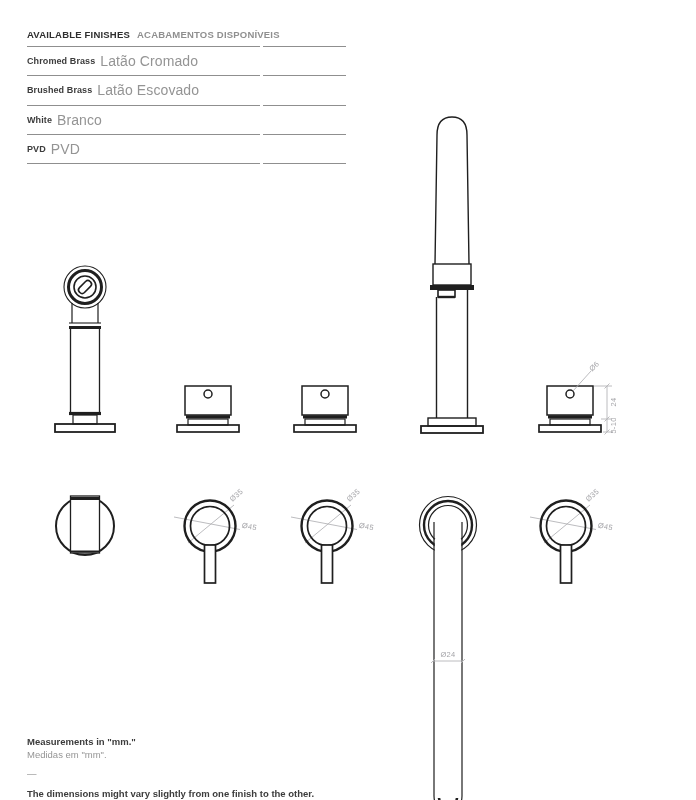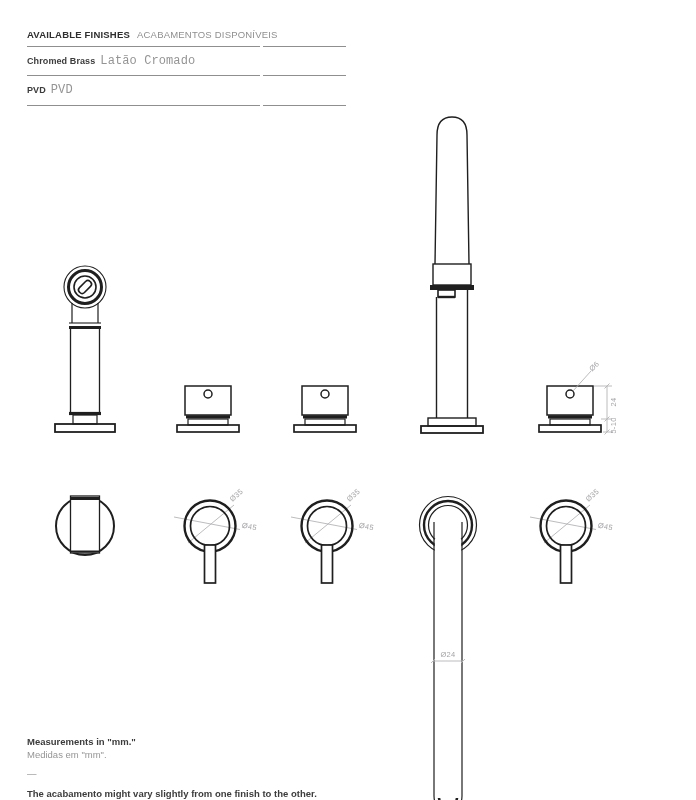--- a/index.html
+++ b/index.html
@@ -3,26 +3,26 @@
 <meta charset="utf-8">
 <style>
   html,body { margin:0; padding:0; background:#fff; }
   .page { position:relative; width:696px; height:800px; background:#ffffff;
           font-family:"Liberation Sans", sans-serif; overflow:hidden;margin-top:20px; }
 
   
   .finishes { position:absolute; left:27px; top:8px; width:319px; }
   .fin-header { display:flex; gap:7px; height:12px; align-items:center; margin-bottom:6px; }
   .fin-header .en { font-size:9.5px; font-weight:bold; color:#2e2e2e; letter-spacing:.2px; }
-  .fin-header .pt { font-size:9.5px; font-weight:normal; color:#8f8f8f; letter-spacing:.2px; }
+  .fin-header .pt { font-size:9.5px; font-weight:bold; color:#8f8f8f; letter-spacing:.2px; }
   .finish-rows { border-bottom:1.6px solid #8f8f8f;text-align:center; }
   .finish-row { height:28.3px; display:flex; align-items:center; gap:5px;
                 border-top:1.6px solid #8f8f8f; }
   .finish-row .en { font-size:9px; font-weight:bold; color:#3c3c3c; letter-spacing:.1px; }
-  .finish-row .pt { font-size:12px; color:#949494; letter-spacing:.1px;font-family:Liberation Mono, monospace; }
+  .finish-row .pt { font-size:14px; color:#949494; letter-spacing:.1px; }
   .col-gap { position:absolute; left:233px; top:17px; width:3px; height:201px; background:#fff; }
 
   
   .drawings { position:absolute; left:0; top:0; }
   .k  { stroke:#1f1f1f; fill:none; }
   .kf { stroke:#1f1f1f; fill:#ffffff; }
   .g  { stroke:#b4b4b8; fill:none; }
   .dim { font-size:7.5px; fill:#a4a4a8; letter-spacing:.3px;
          font-family:"Liberation Sans", sans-serif; }
 
@@ -39,20 +39,28 @@
 
   <div class="finishes">
     <div class="fin-header">
       <span class="en">AVAILABLE FINISHES</span>
       <span class="pt">ACABAMENTOS DISPONÍVEIS</span>
     </div>
     <div class="finish-rows">
       <div class="finish-row">
         <span class="en">Chromed Brass</span>
         <span class="pt">Latão Cromado</span>
+      </div>
+      <div class="finish-row">
+        <span class="en">Brushed Brass</span>
+        <span class="pt">Latão Escovado</span>
+      </div>
+      <div class="finish-row">
+        <span class="en">White</span>
+        <span class="pt">Branco</span>
       </div>
       <div class="finish-row">
         <span class="en">PVD</span>
         <span class="pt">PVD</span>
       </div>
     </div>
     <div class="col-gap"></div>
   </div>
 
   <svg class="drawings" width="696" height="800" viewBox="0 0 696 800">
@@ -142,16 +150,16 @@
       <text class="dim" x="448" y="637" text-anchor="middle">Ø24</text>
     </g>
 
     <use href="#handle-top" transform="translate(566 506)"></use>
   </svg>
 
   <div class="footer">
     <div class="b">Measurements in "mm."</div>
     <div class="gtx">Medidas em "mm".</div>
     <div class="dash">—</div>
-    <div class="b">The acabamento might vary slightly from one finish to the other.</div>
+    <div class="b">The dimensions might vary slightly from one finish to the other.</div>
   </div>
 
 </div>
 
 </body></html>

